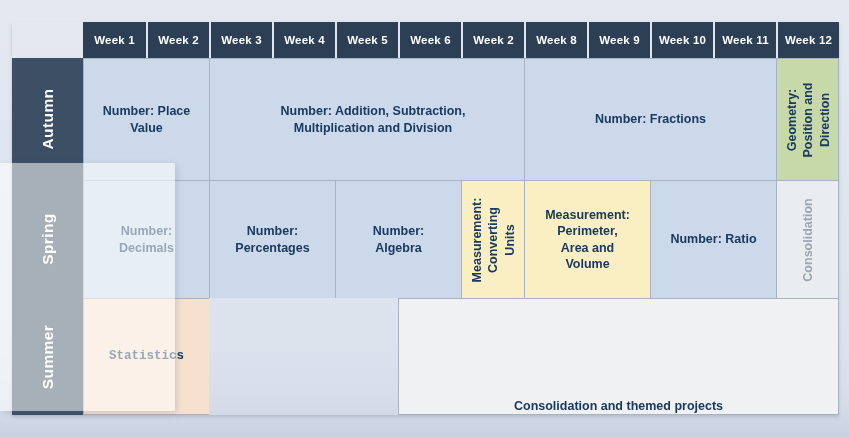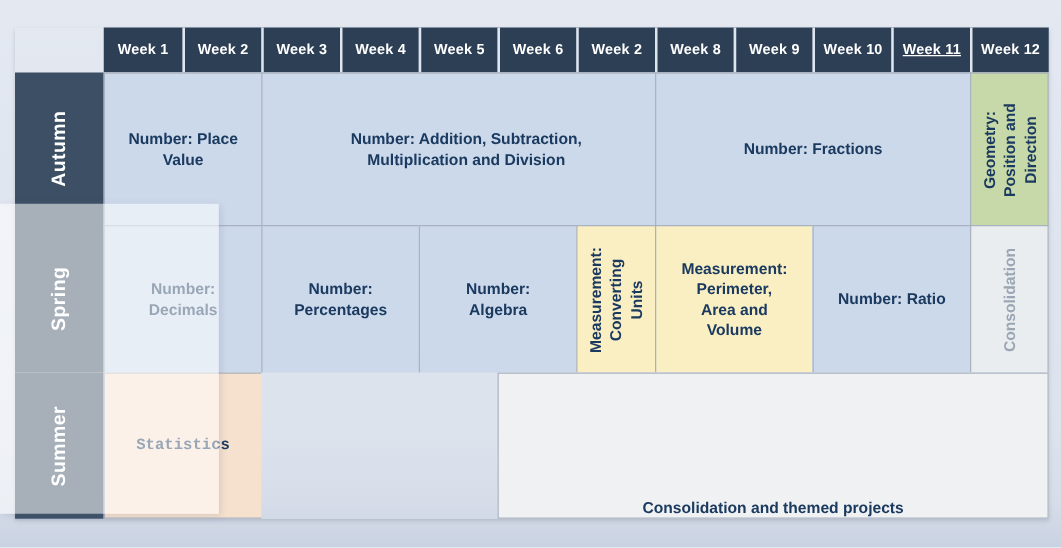--- a/index.html
+++ b/index.html
@@ -70,21 +70,21 @@
       <div class="hcell" style="grid-area: 1 / 2;">Week 1</div>
       <div class="hcell gap" style="grid-area: 1 / 3;">Week 2</div>
       <div class="hcell gap" style="grid-area: 1 / 4;">Week 3</div>
       <div class="hcell gap" style="grid-area: 1 / 5;">Week 4</div>
       <div class="hcell gap" style="grid-area: 1 / 6;">Week 5</div>
       <div class="hcell gap" style="grid-area: 1 / 7;">Week 6</div>
       <div class="hcell gap" style="grid-area: 1 / 8;">Week 2</div>
       <div class="hcell gap" style="grid-area: 1 / 9;">Week 8</div>
       <div class="hcell gap" style="grid-area: 1 / 10; text-align: right;">Week 9</div>
       <div class="hcell gap" style="grid-area: 1 / 11;">Week 10</div>
-      <div class="hcell gap" style="grid-area: 1 / 12; text-decoration: underline;">Week 11</div>
+      <div class="hcell gap" style="grid-area: 1 / 12;">Week 11</div>
       <div class="hcell gap" style="grid-area: 1 / 13;">Week 12</div>
       <div class="tcell" style="grid-area: 2 / 1;">
         <div class="txt">Autumn</div>
       </div>
       <div class="cell blue" style="grid-area: 2 / 2 / auto / span 2;">
         <div class="txt">Number: Place
 Value</div>
       </div>
       <div class="cell blue" style="grid-area: 2 / 4 / auto / span 5; padding-left: 12px;">
         <div class="txt">Number: Addition, Subtraction,

